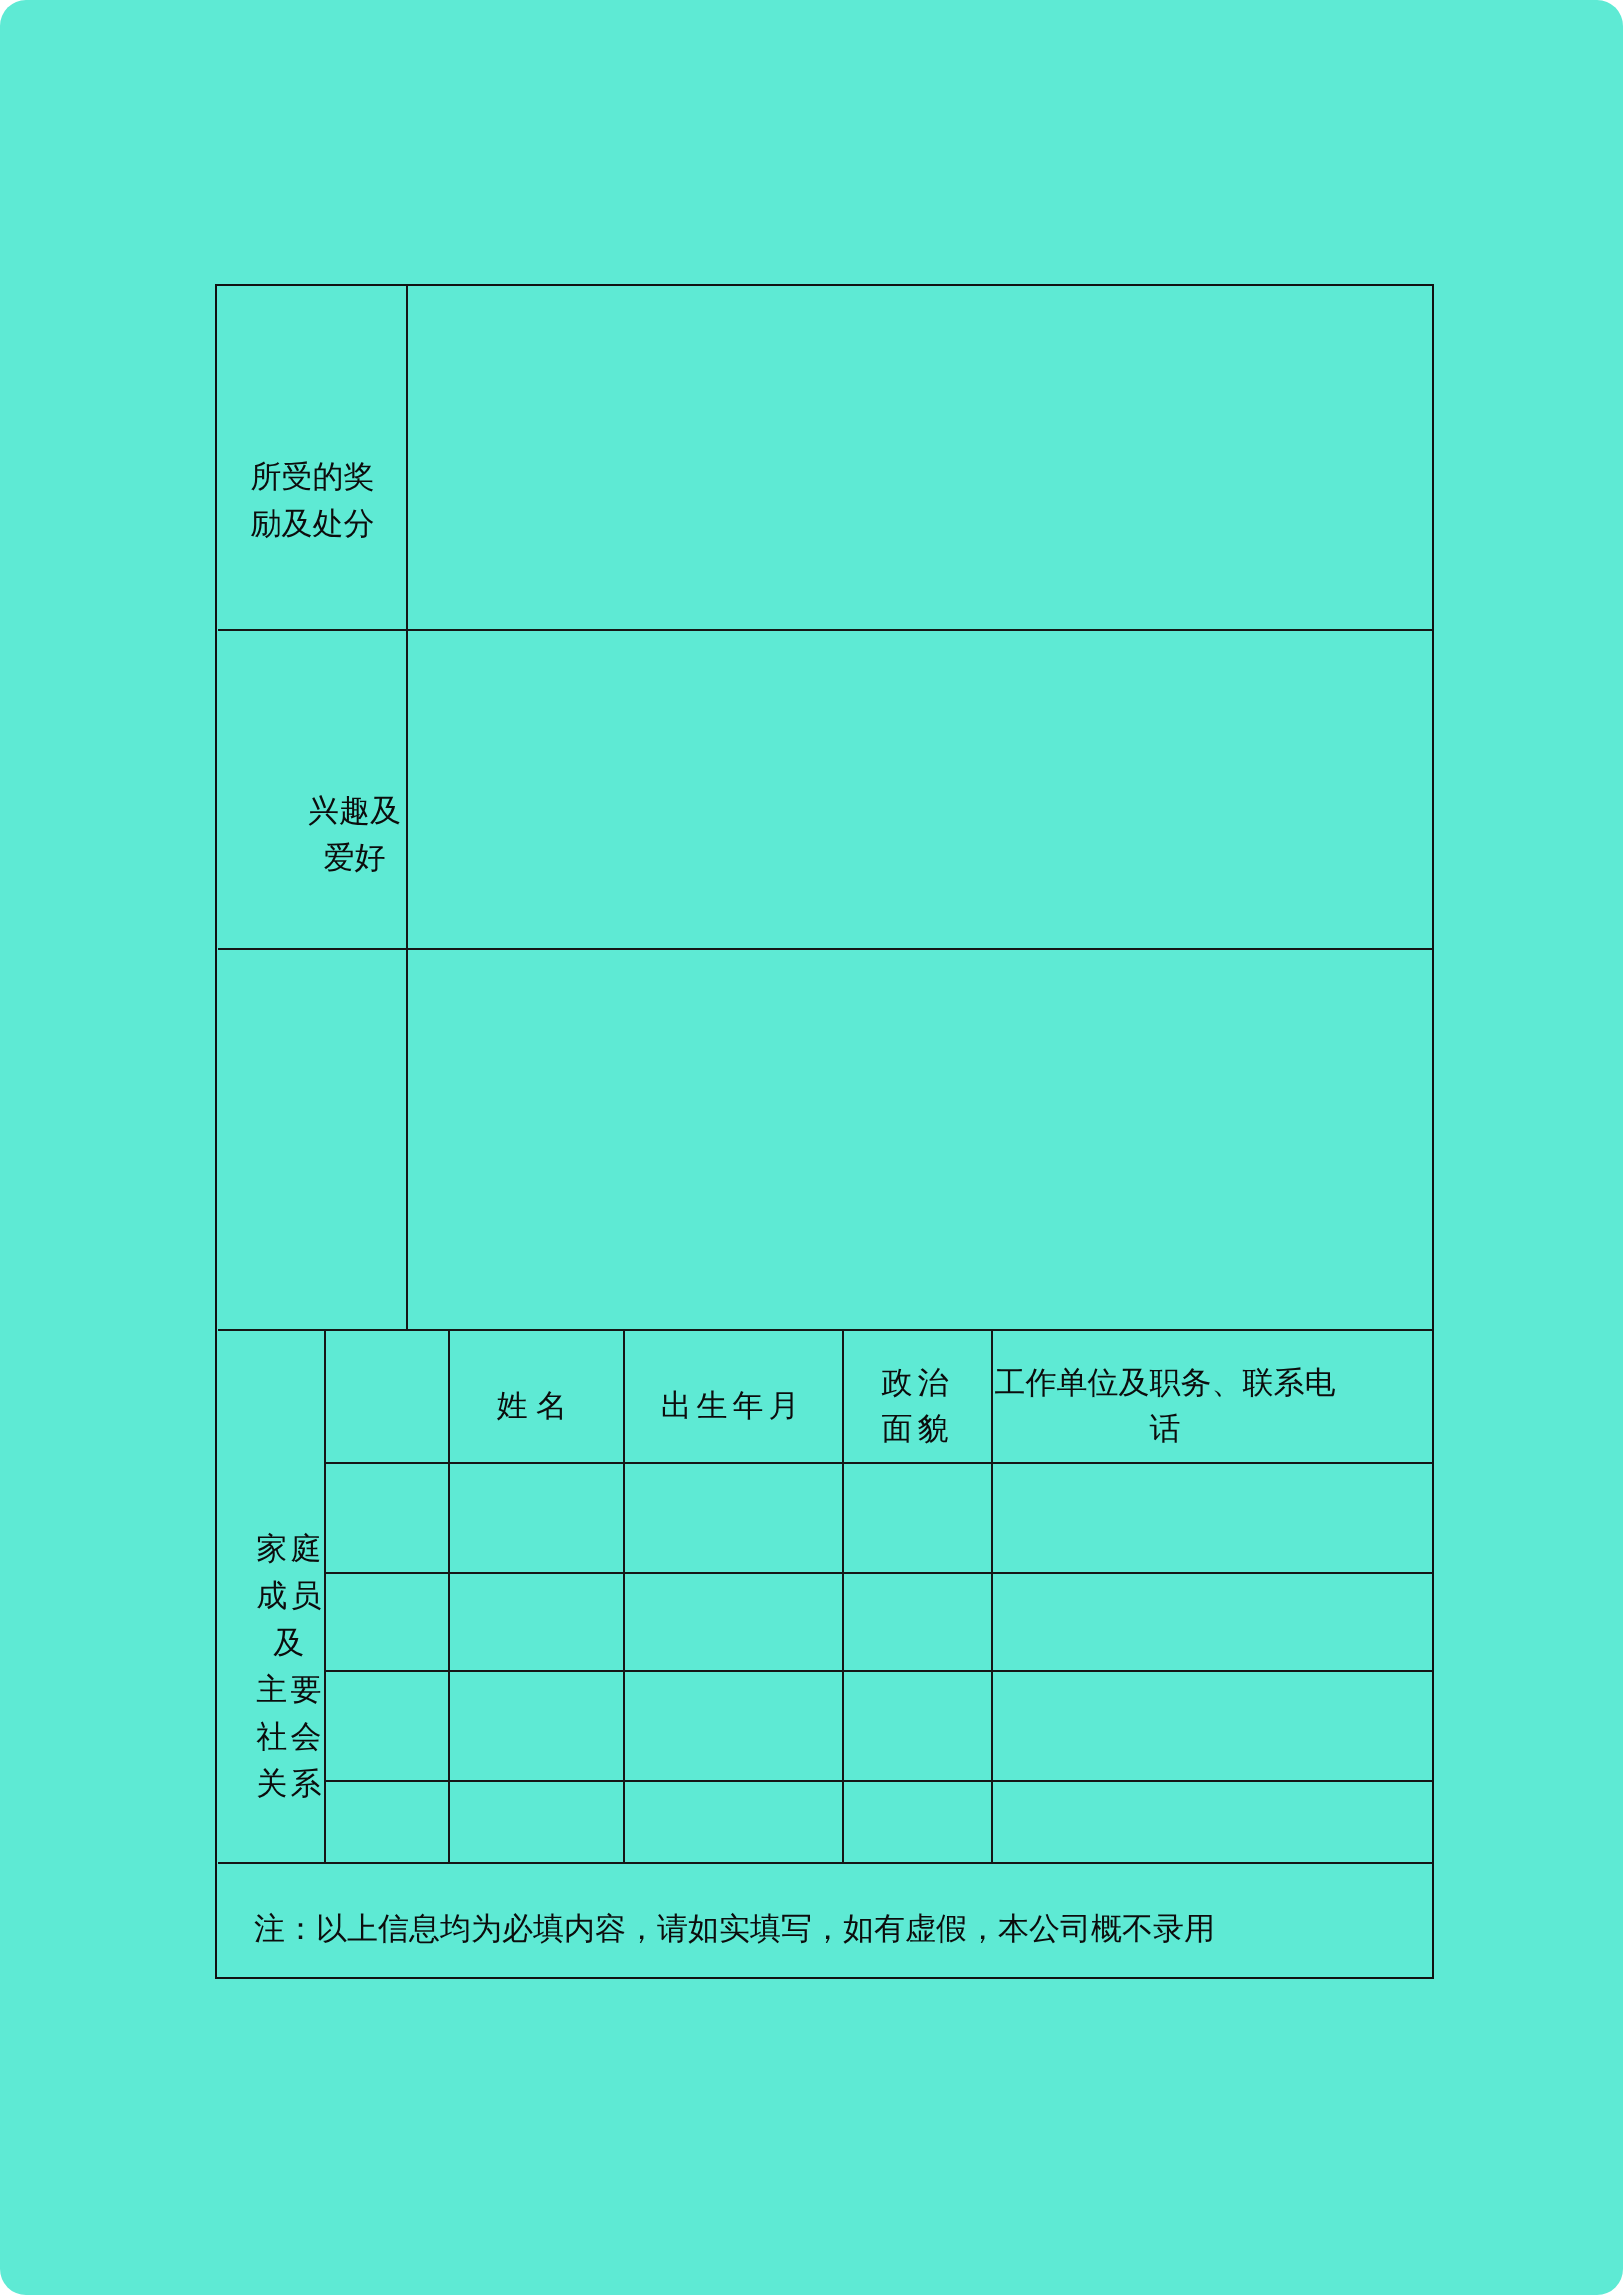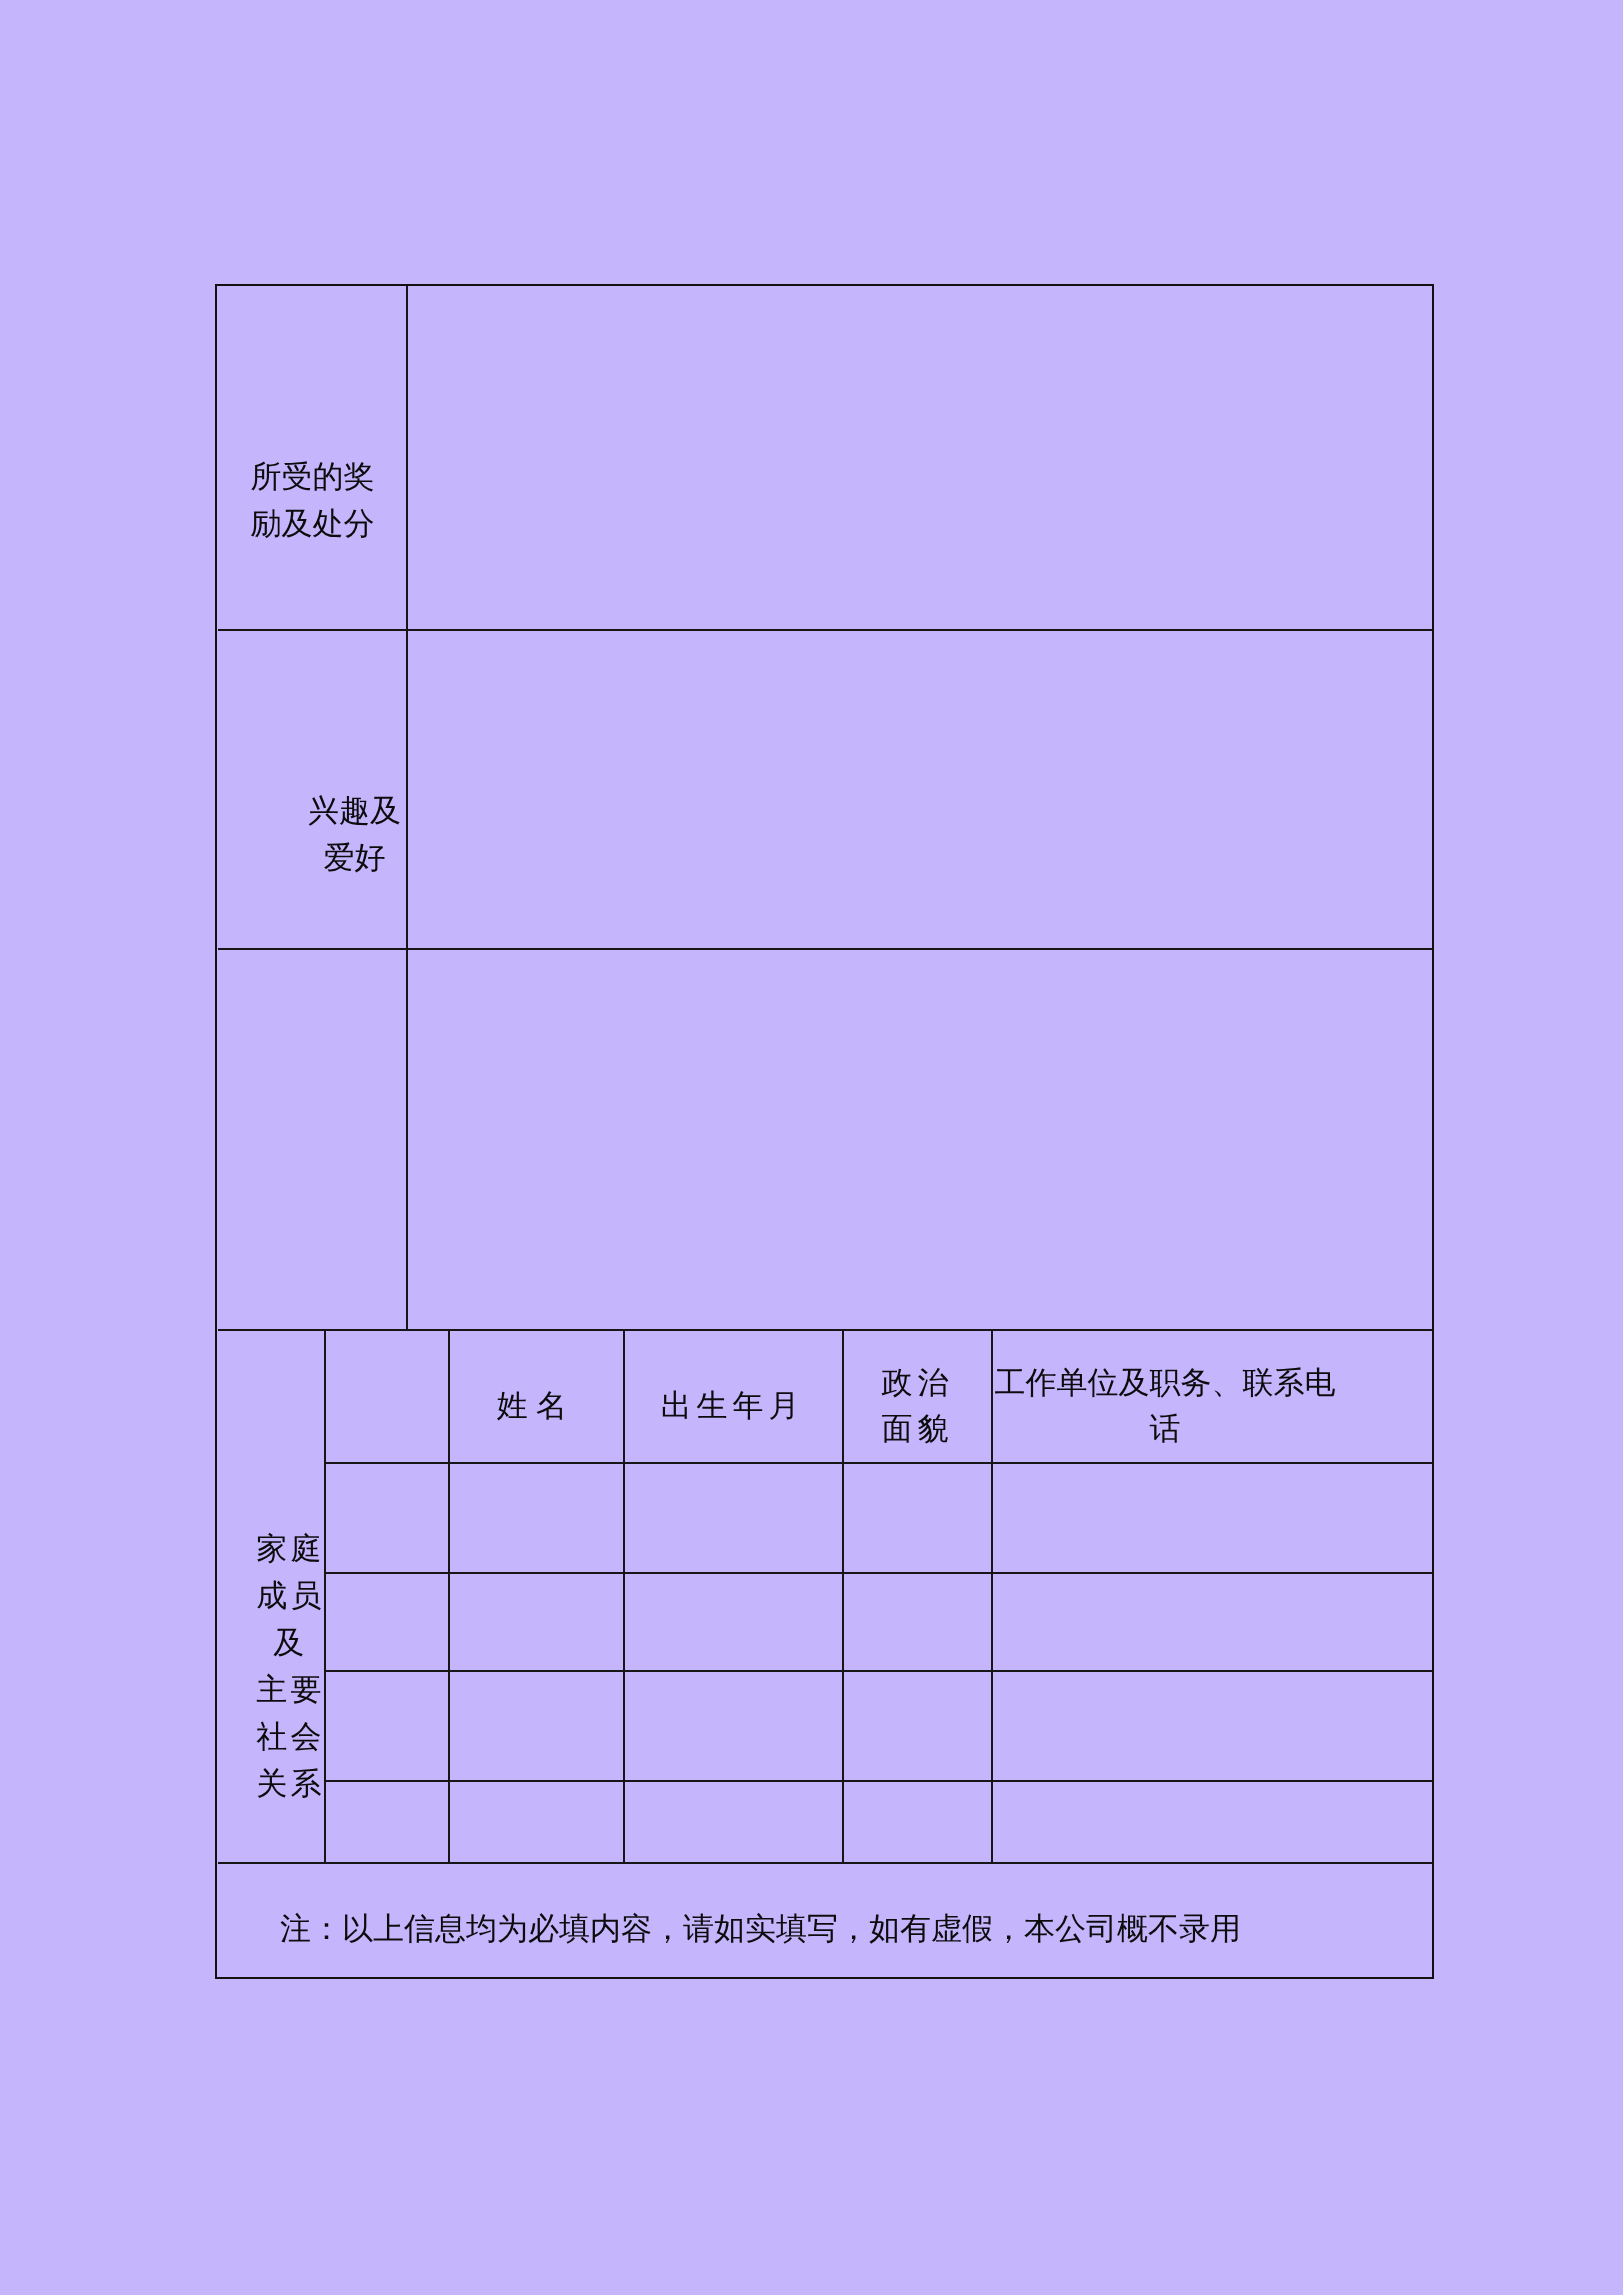--- a/index.html
+++ b/index.html
@@ -1,19 +1,20 @@
 <!DOCTYPE html>
 <html style="font-size:13px"><head>
 <meta charset="utf-8">
 <style>
   html,body{margin:0;padding:0;background:#ffffff;}
   .page{
-    position:relative;width:1623px;height:2295px;background:#c4b5fd;
+    position:relative;width:1623px;height:2295px;background:#5eead4;
     font-family:"Liberation Serif","DejaVu Serif",serif;color:#0c0c0c;
     overflow:hidden;
+    border-radius:26px;
   }
   .outer-border{
     position:absolute;left:215px;top:284px;width:1219px;height:1695px;
     border:2.5px solid #111111;box-sizing:border-box;background:transparent;
   }
   .line{position:absolute;background:#161616;}
   
   .h-r1{left:218px;top:629px;width:1214px;height:1.6px;}
   .h-r2{left:218px;top:948px;width:1214px;height:1.6px;}
   .h-r3{left:218px;top:1329px;width:1214px;height:1.6px;}
@@ -60,21 +61,21 @@
   .family-grid{
     position:absolute;left:325px;top:1464px;width:1107px;height:398px;
     display:grid;
     grid-template-columns:124px 174px 219px 149px 440px;
     grid-template-rows:109px 99px 110px 81px;
   }
   .family-grid > div{background:transparent;}
 
   .note-row{
     position:absolute;left:218px;top:1863px;width:1214px;height:94px;
-    display:flex;align-items:center;box-sizing:border-box;padding-left:62px;
+    display:flex;align-items:center;box-sizing:border-box;padding-left:36px;
     font-size:31px;
   }
   .note-row .note-inner{transform:translateY(19px);white-space:nowrap;}
 </style>
 </head>
 <body>
 
 <div class="page">
 
   <div class="outer-border"></div>

